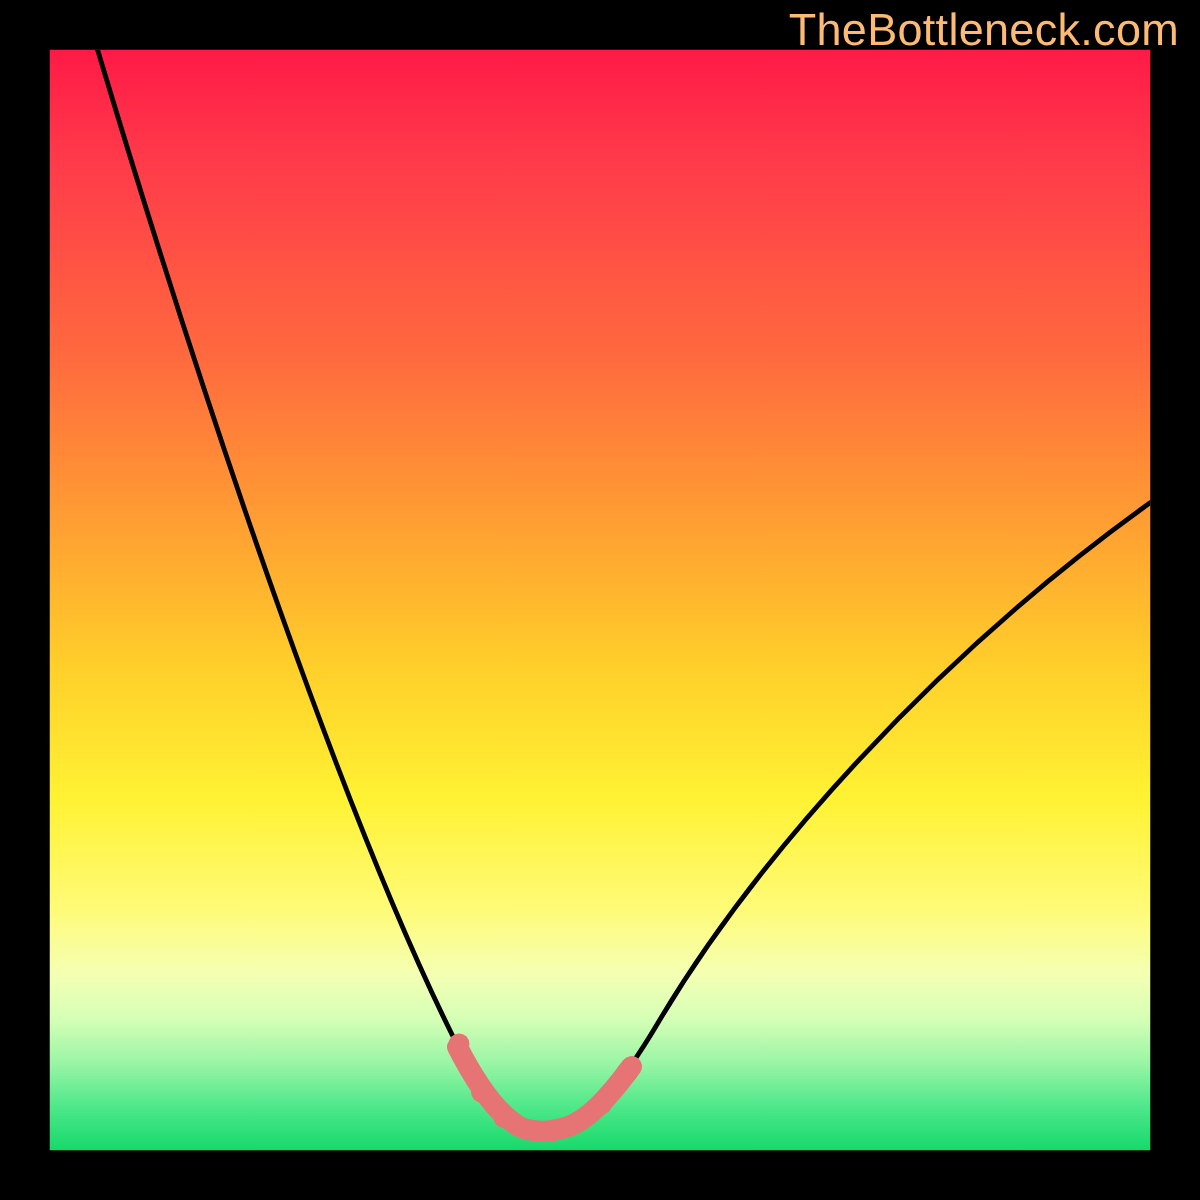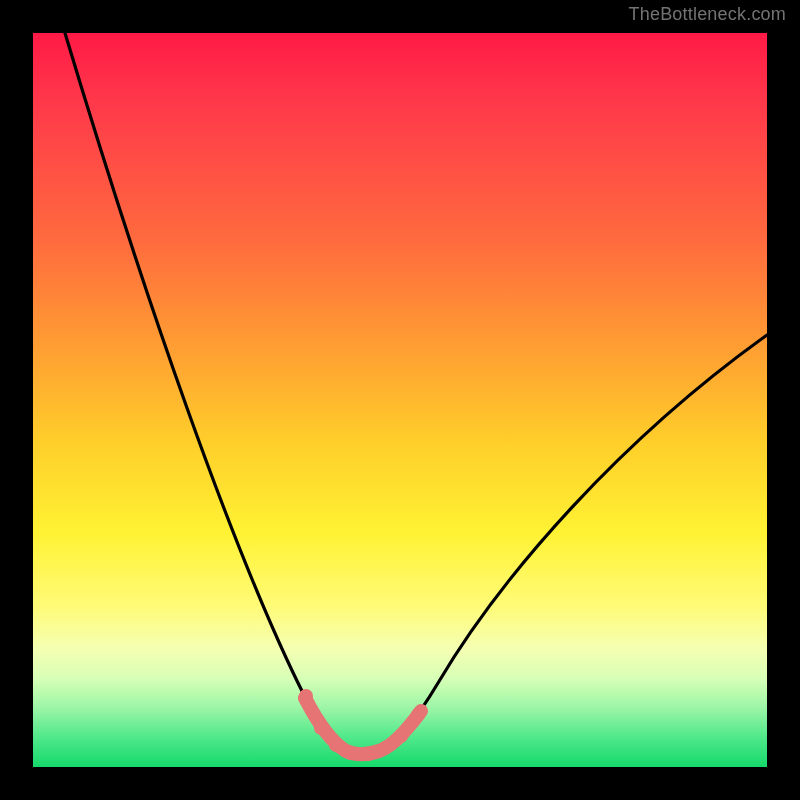--- a/index.html
+++ b/index.html
@@ -8,23 +8,23 @@
     position: relative;
     width: 800px;
     height: 800px;
     background: #000;
   }
   .watermark {
     position: absolute;
     top: 4px;
     right: 14px;
     font-family: Arial, Helvetica, sans-serif;
-    font-size: 18px;
+    font-size: 30px;
     font-weight: 500;
-    color: #737373;
+    color: #fdba74;
     letter-spacing: 0.2px;
     z-index: 10;
   }
   .plot-area {
     position: absolute;
     left: 33px;
     top: 33px;
     width: 734px;
     height: 734px;
     overflow: hidden;

